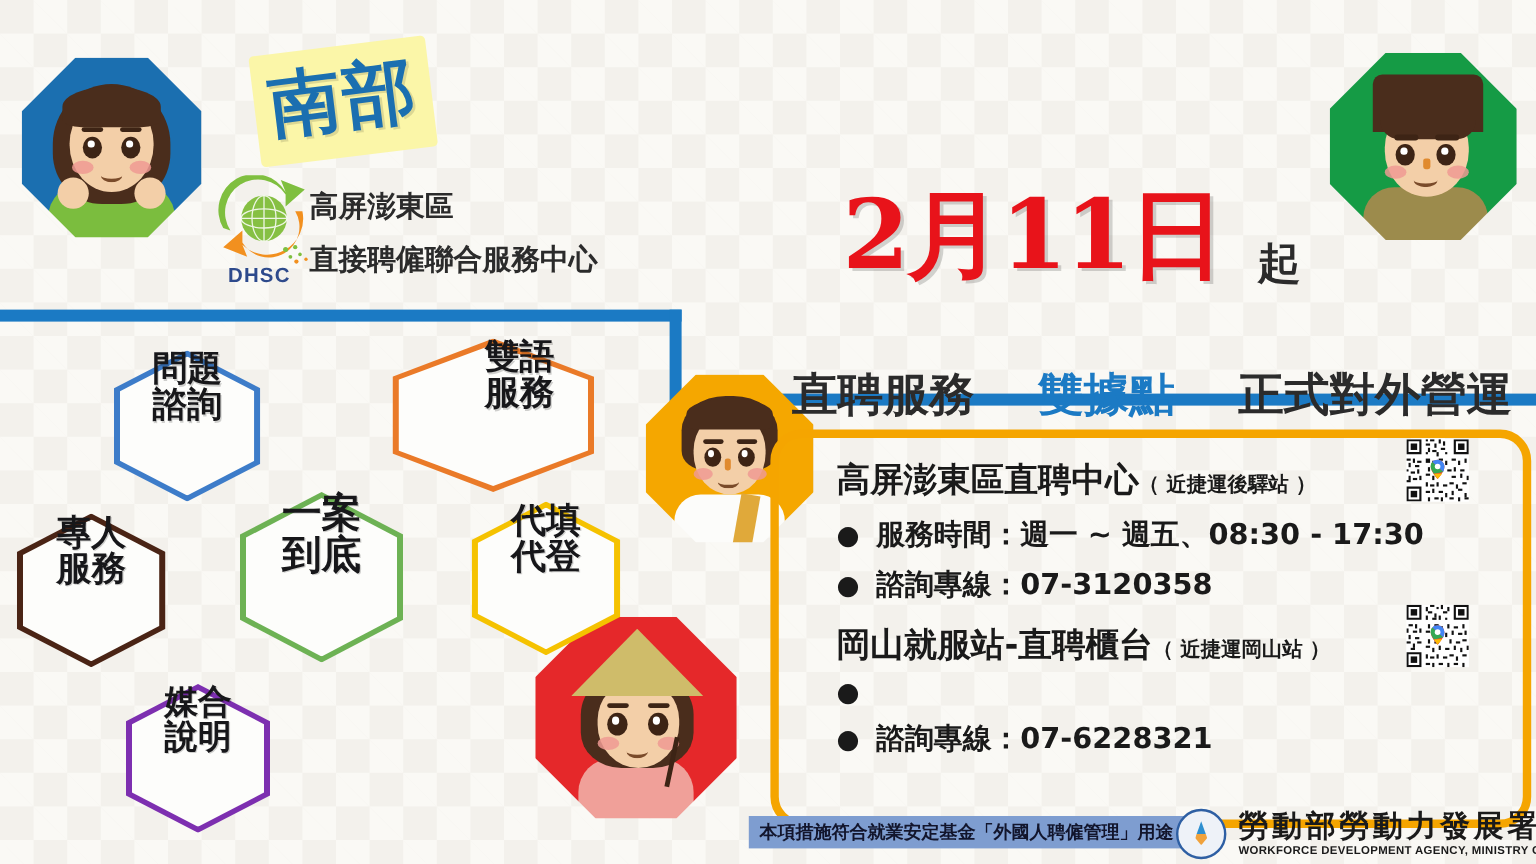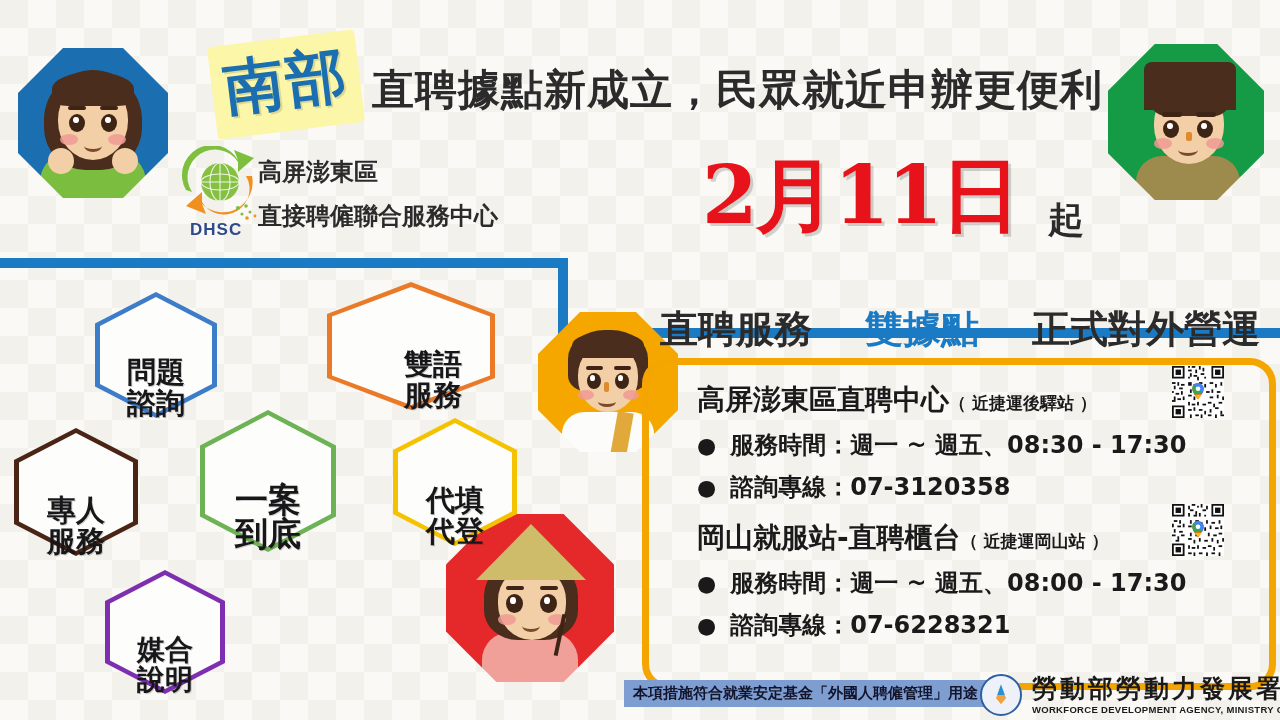--- a/index.html
+++ b/index.html
@@ -88,21 +88,21 @@
   #slogan{
     position:absolute;left:660px;top:268px;
     font-size:38px;font-weight:bold;color:#2b2b2b;
     font-family:"DejaVu Sans",sans-serif;white-space:nowrap;margin-top:36px;
   }
   #slogan .hl{color:#1b7ac4;}
 
   
   .hex{
     position:absolute;
-    display:flex;align-items:flex-end;justify-content:center;
+    display:flex;align-items:flex-start;justify-content:center;
     text-align:center;
     font-family:"DejaVu Serif","Liberation Serif",serif;
     font-weight:bold;color:#17171a;
     line-height:1.05;
   }
   .hex .hx-fill{
     position:absolute;inset:0;
     clip-path:polygon(50% 0,100% 25%,100% 75%,50% 100%,0 75%,0 25%);
   }
   .hex .hx-in{
@@ -248,21 +248,20 @@
       <div class="eye" style="left:60px;top:80px;width:17px;height:19px;"></div>
       <div class="eye" style="left:94px;top:80px;width:17px;height:19px;"></div>
       <div class="cheek" style="left:52px;top:100px;width:18px;height:11px;"></div>
       <div class="cheek" style="left:102px;top:100px;width:18px;height:11px;"></div>
       <div class="mouth" style="left:76px;top:106px;width:18px;height:9px;"></div>
       <div class="body" style="left:112px;top:100px;width:4px;height:42px;background:#3d2415;transform:rotate(12deg);"></div>
     </div>
   </div>
 
   <div id="hl-south">南部</div>
-  <div id="headline">直聘據點新成立，民眾就近申辦更便利</div>
 
   <div id="dhsc-logo">
     <svg width="88" height="74" viewBox="0 0 88 74" aria-hidden="true">
       <path d="M10 44 A30 30 0 0 1 62 14 L58 4 L78 12 L62 26 L62 16 A24 24 0 0 0 16 46 Z" fill="#7fbf3f"></path>
       <path d="M76 30 A30 30 0 0 1 26 58 L30 68 L10 60 L26 46 L26 56 A24 24 0 0 0 70 30 Z" fill="#f2901f"></path>
       <circle cx="44" cy="36" r="19" fill="#86c043"></circle>
       <g stroke="#ffffff" stroke-width="1.1" fill="none" opacity=".85">
         <ellipse cx="44" cy="36" rx="19" ry="8"></ellipse>
         <ellipse cx="44" cy="36" rx="10" ry="19"></ellipse>
         <line x1="25" y1="36" x2="63" y2="36"></line>
@@ -368,21 +367,20 @@
         <span><span>諮詢專線：</span><span>07-3120358</span></span>
       </div>
     </div>
 
     <div class="loc-block" id="loc-1">
       <div class="loc-title">
         <span>岡山就服站-直聘櫃台</span><span class="near">（ 近捷運岡山站 ）</span>
       </div>
       <div class="loc-line">
         <span class="dot">●</span>
-        <span><span>服務時間：</span><span>週一 ~ 週五、08:00 - 17:30</span></span>
       </div>
       <div class="loc-line">
         <span class="dot">●</span>
         <span><span>諮詢專線：</span><span>07-6228321</span></span>
       </div>
     </div>
   </div>
 
   <svg class="qr" id="qr-0" viewBox="0 0 29 29">
     <rect width="29" height="29" fill="#fff"></rect>

